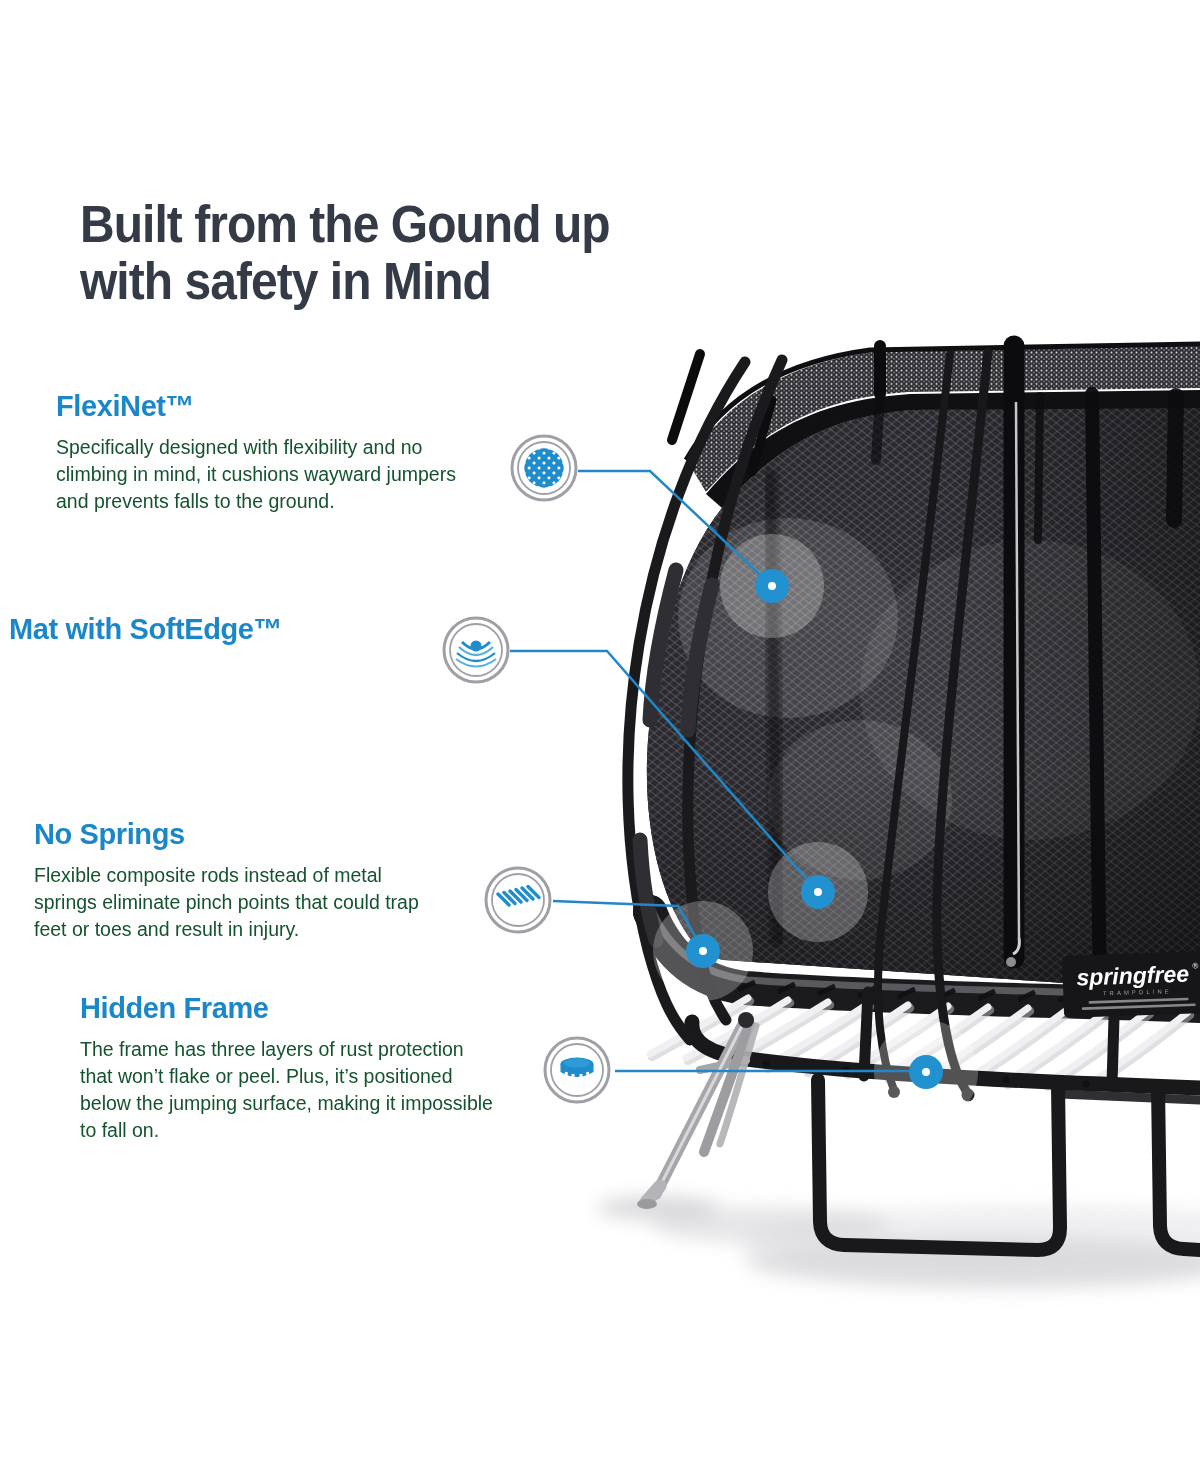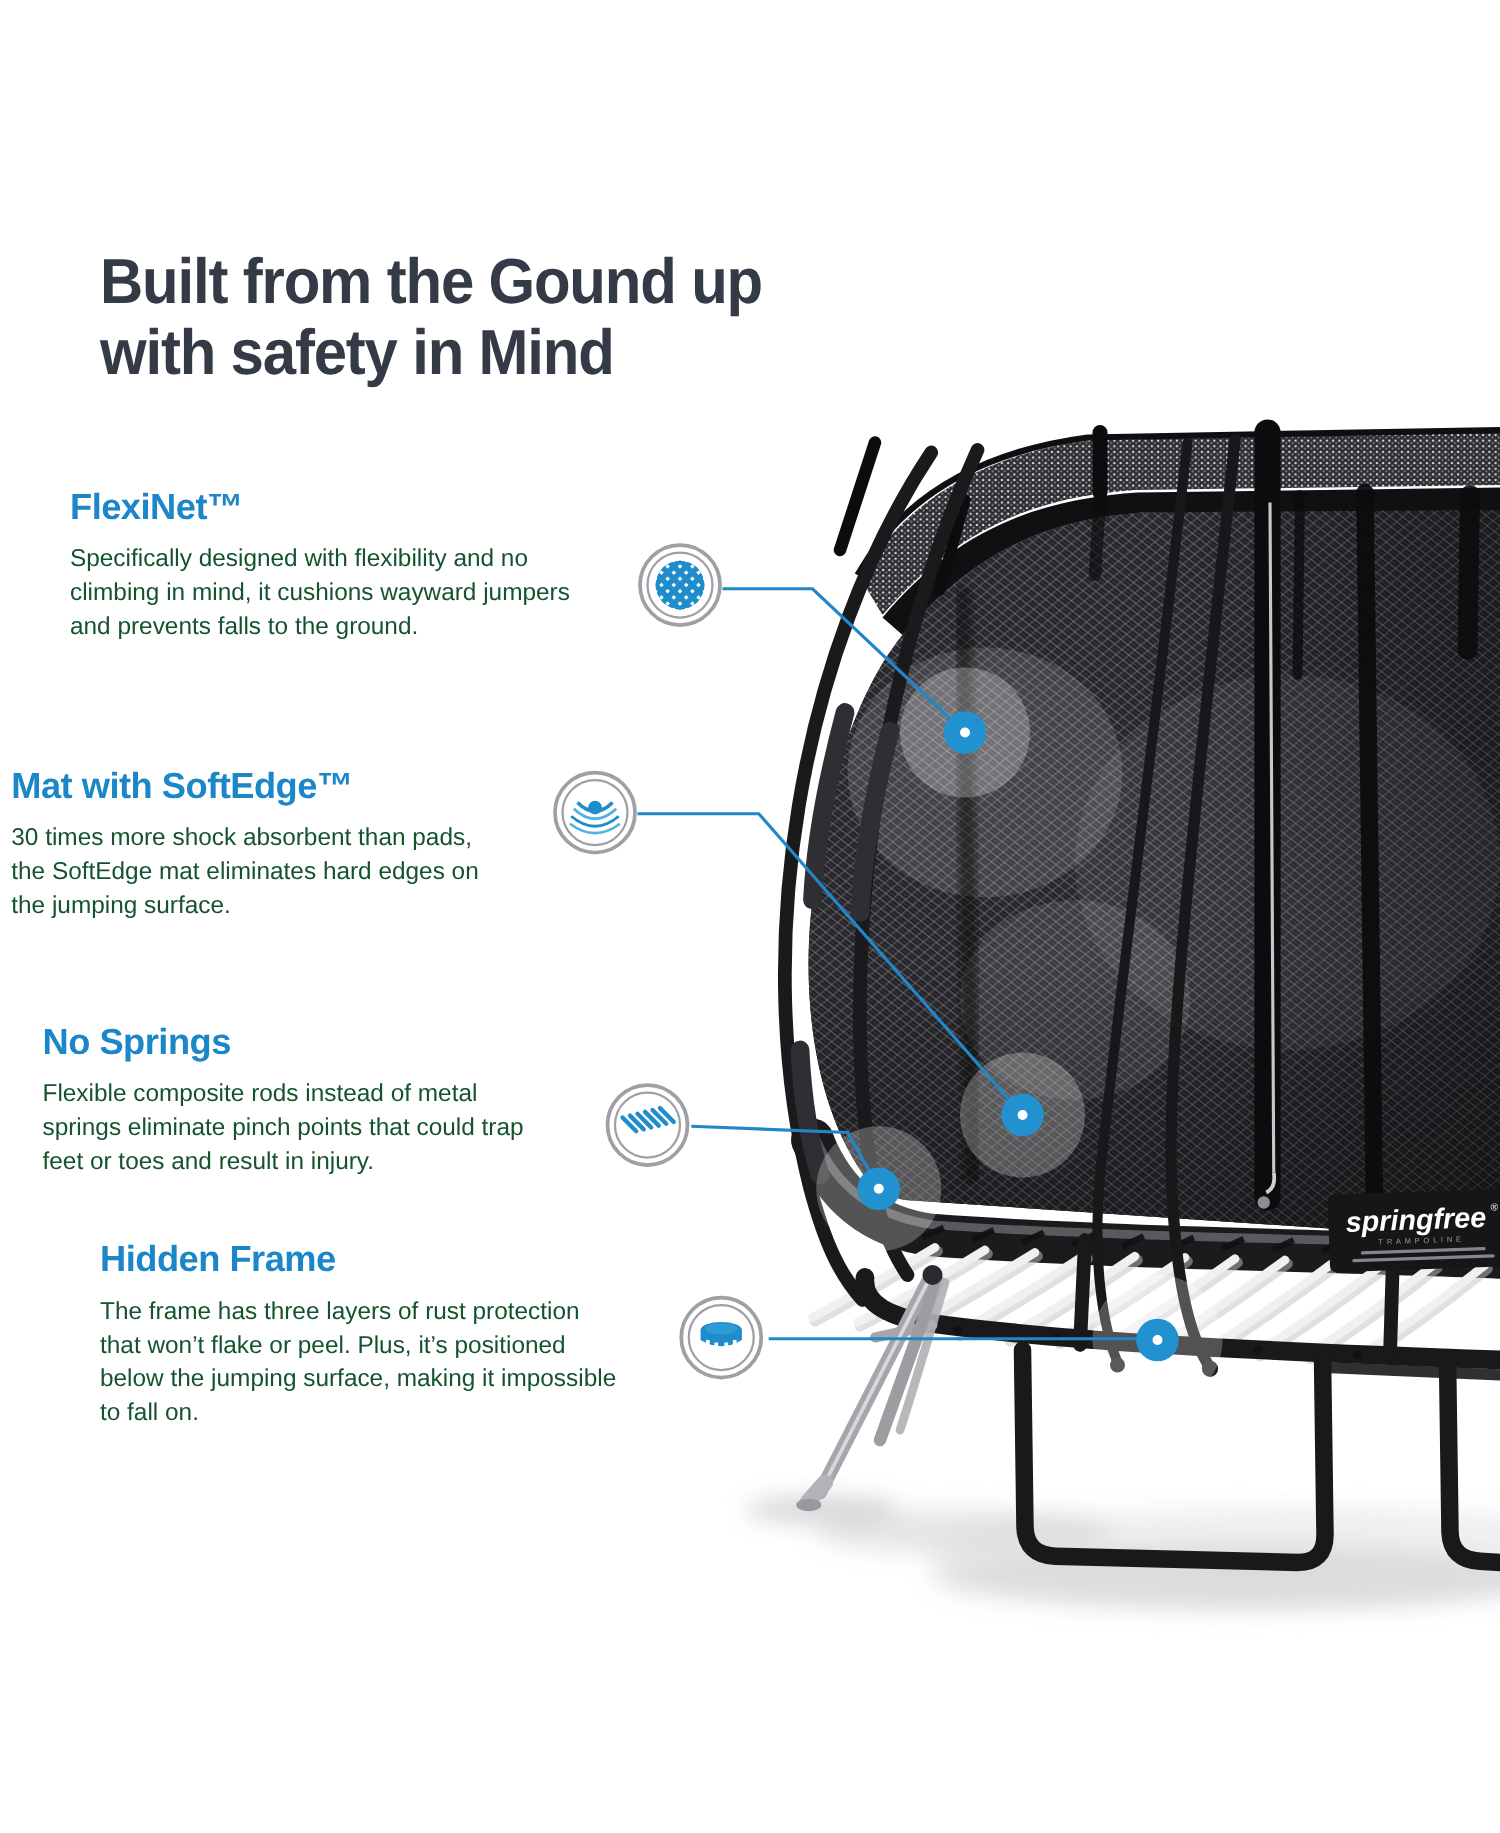--- a/index.html
+++ b/index.html
@@ -238,21 +238,20 @@
     <span>with safety in Mind</span>
   </h1>
 
   <section class="feature f1">
     <h2>FlexiNet™</h2>
     <p>Specifically designed with flexibility and no climbing in mind, it cushions wayward jumpers and prevents falls to the ground.</p>
   </section>
 
   <section class="feature f2">
     <h2>Mat with SoftEdge™</h2>
-    <p>30 times more shock absorbent than pads, the SoftEdge mat eliminates hard edges on the jumping surface.</p>
   </section>
 
   <section class="feature f3">
     <h2>No Springs</h2>
     <p>Flexible composite rods instead of metal springs eliminate pinch points that could trap feet or toes and result in injury.</p>
   </section>
 
   <section class="feature f4">
     <h2>Hidden Frame</h2>
     <p>The frame has three layers of rust protection that won’t flake or peel. Plus, it’s positioned below the jumping surface, making it impossible to fall on.</p>

